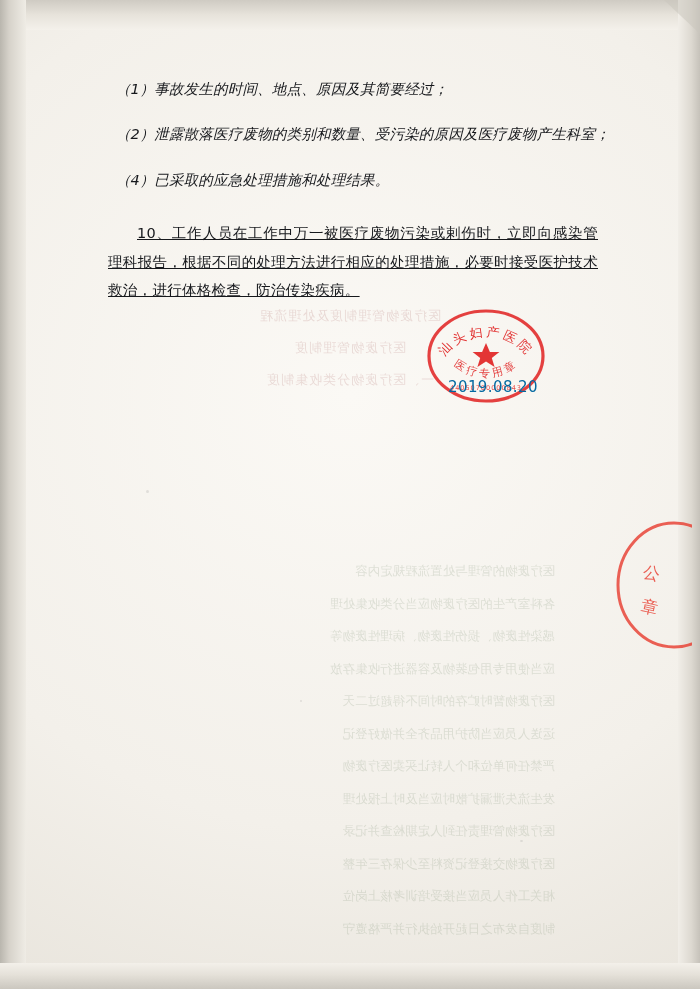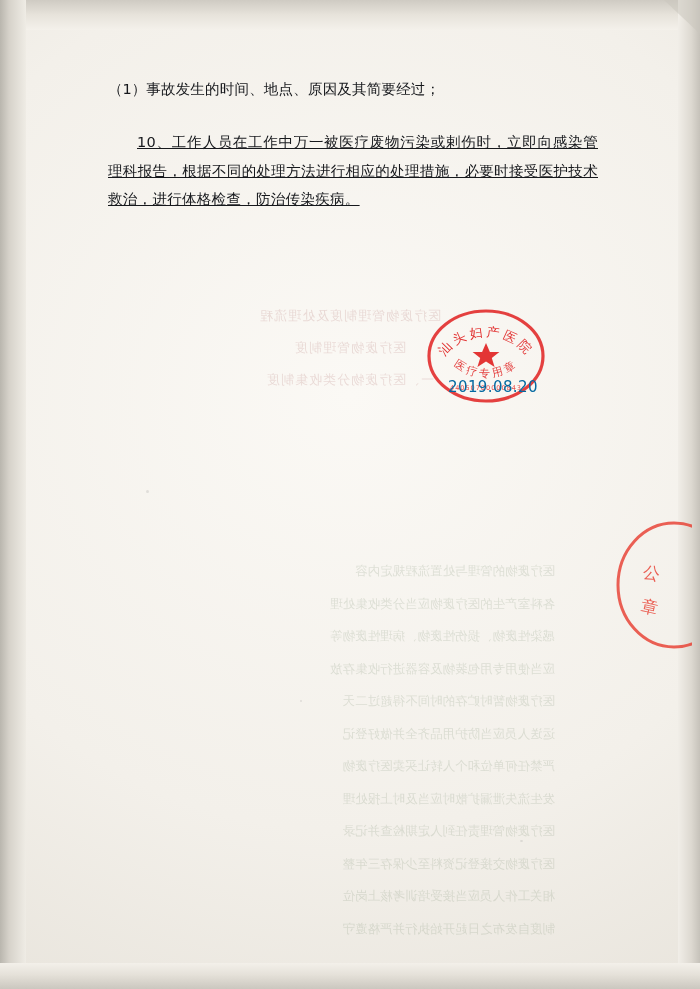--- a/index.html
+++ b/index.html
@@ -57,23 +57,24 @@
   .content {
     position: absolute;
     left: 108px;
     top: 78px;
     width: 490px;
     color: #16181c;
     font-size: 14.5px;
     line-height: 1.55;
   }
   .item {
-    margin: 0 0 23px 0;
+    margin: 0 0 23px 8px;
     white-space: nowrap;
     letter-spacing: .2px;
+    font-style: italic;
   }
   .item .num {
     letter-spacing: 0;
   }
   .para {
     margin: 28px 0 0 0;
     text-indent: 29px;
     text-align: justify;
     line-height: 1.95;
     letter-spacing: .3px;
@@ -174,20 +175,26 @@
     <div>发生流失泄漏扩散时应当及时上报处理</div>
     <div>医疗废物管理责任到人定期检查并记录</div>
     <div>医疗废物交接登记资料至少保存三年整</div>
     <div>相关工作人员应当接受培训考核上岗位</div>
     <div>制度自发布之日起开始执行并严格遵守</div>
   </div>
 
   <div class="content">
     <p class="item">
       <span class="num">（1）</span><span>事故发生的时间、地点、原因及其简要经过；</span>
+    </p>
+    <p class="item">
+      <span class="num">（2）</span><span>泄露散落医疗废物的类别和数量、受污染的原因及医疗废物产生科室；</span>
+    </p>
+    <p class="item">
+      <span class="num">（4）</span><span>已采取的应急处理措施和处理结果。</span>
     </p>
     <p class="para">10、工作人员在工作中万一被医疗废物污染或剌伤时，立即向感染管理科报告，根据不同的处理方法进行相应的处理措施，必要时接受医护技术救治，进行体格检查，防治传染疾病。</p>
   </div>
 
   <div class="seal">
     <svg width="124" height="100" viewBox="0 0 124 100">
       <g transform="translate(62,50)">
         <ellipse cx="0" cy="0" rx="57" ry="45" fill="none" stroke="#e02020" stroke-width="3.2" opacity="0.85"></ellipse>
         <path id="sealTopArc" d="M -44,6 A 46,36 0 0 1 44,6" fill="none"></path>
         <text font-size="13" fill="#e02020" opacity="0.9" font-family="'DejaVu Sans', sans-serif" letter-spacing="3">

